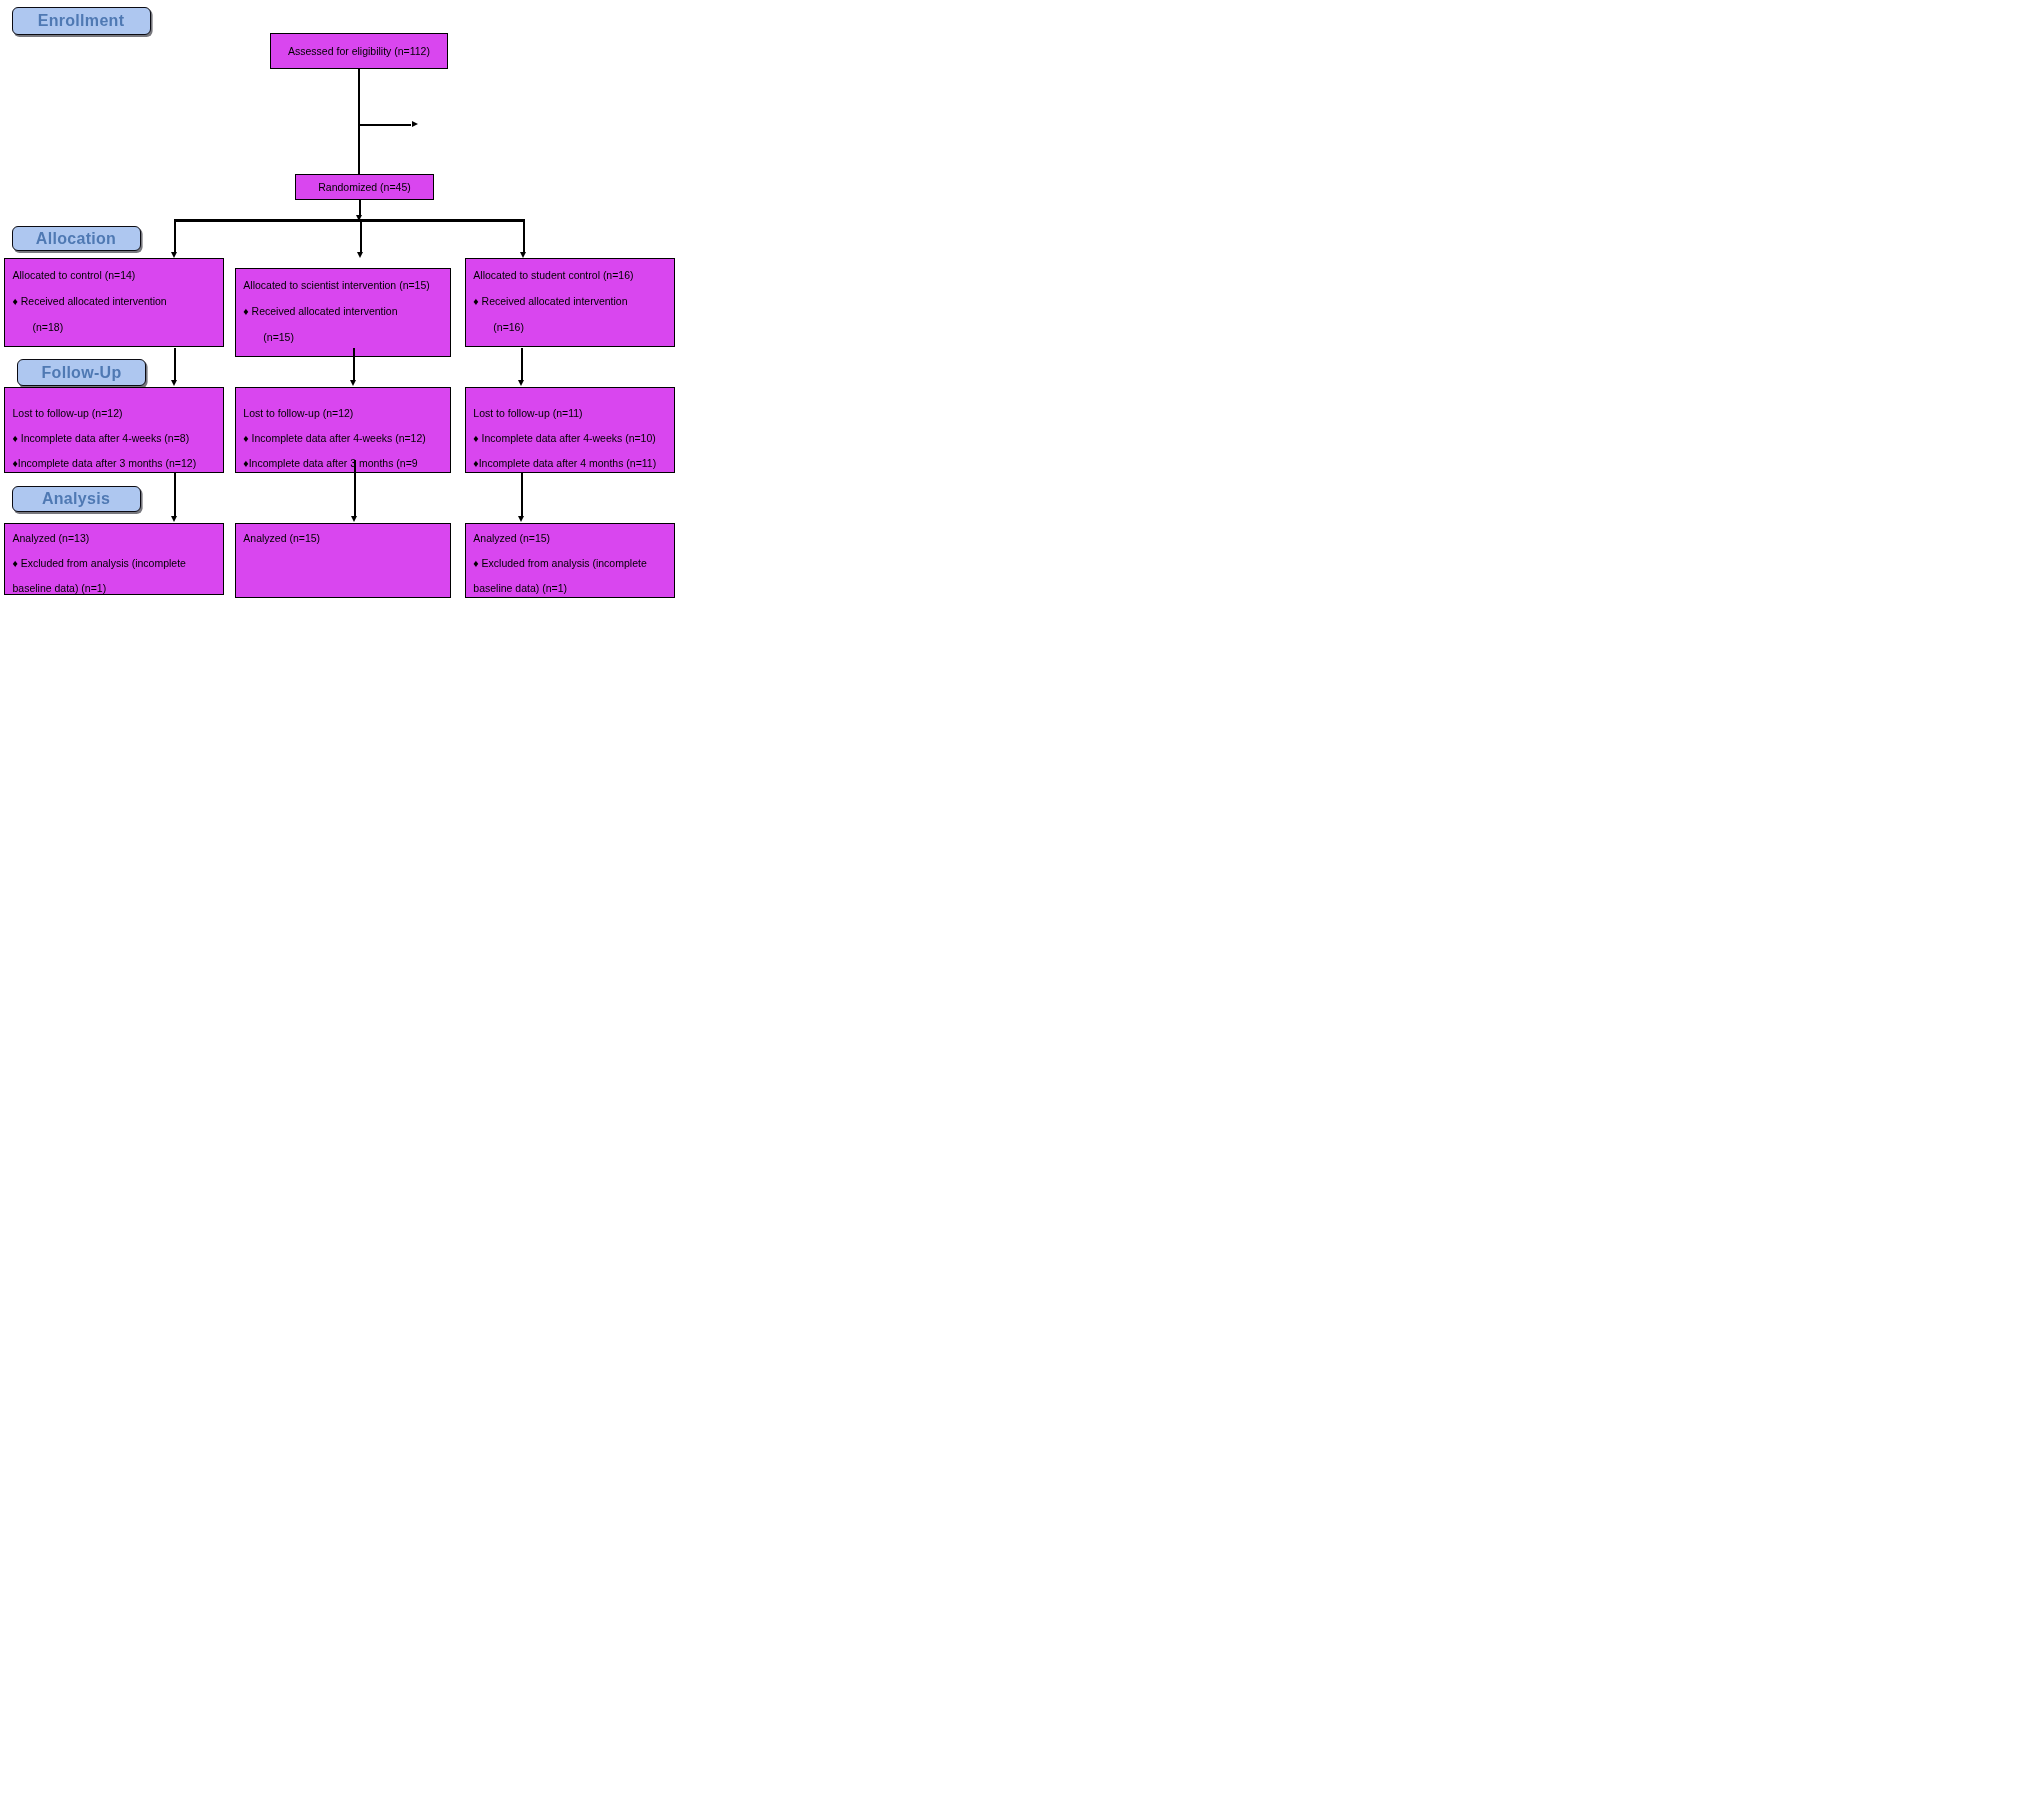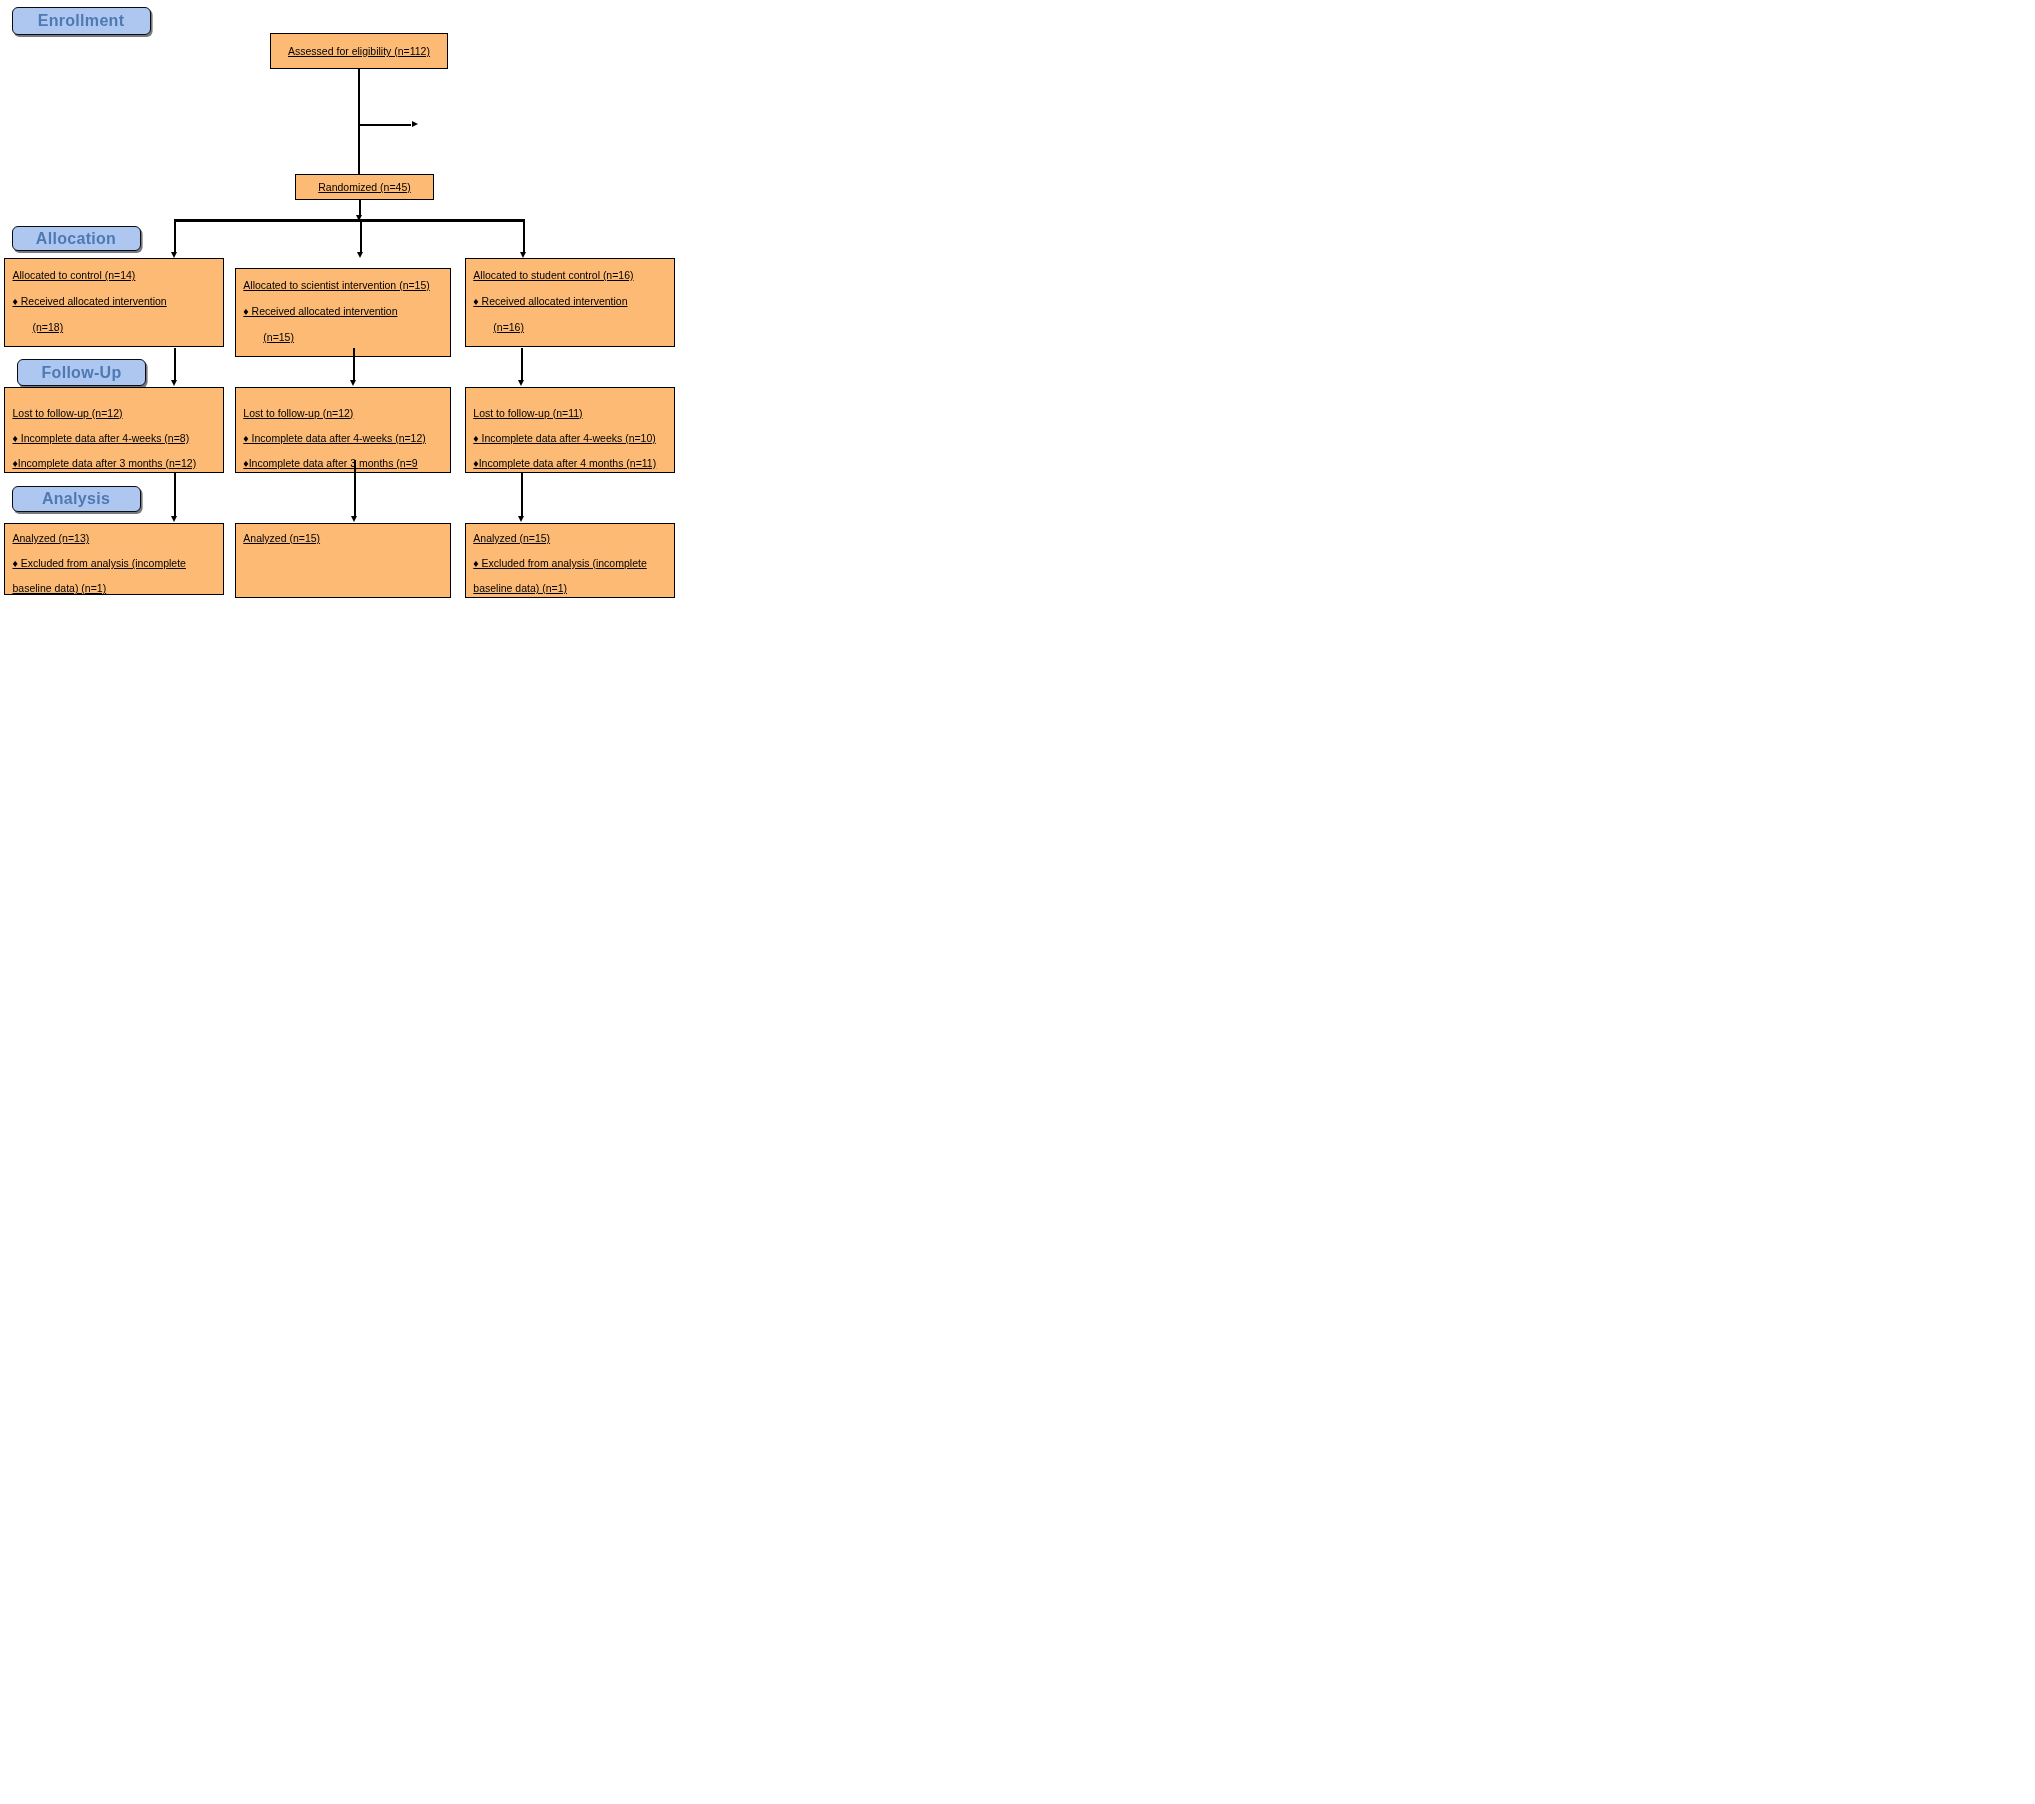--- a/index.html
+++ b/index.html
@@ -14,21 +14,21 @@
     font-family:"Liberation Sans","DejaVu Sans",sans-serif;color:#000;
   }
   .phase-label{
     position:absolute;display:flex;align-items:center;justify-content:center;
     background:var(--label-fill);border:1.6px solid #0b0b12;border-radius:6px;
     box-shadow:1.6px 2.1px 0 rgba(10,10,20,0.55);
     font-weight:bold;font-size:16px;color:var(--label-text);
     letter-spacing:0.3px;
   }
   .wbox{
-    position:absolute;background:#fdba74;border:1.6px solid #000;box-sizing:border-box;text-decoration:underline;
+    position:absolute;background:#d946ef;border:1.6px solid #000;box-sizing:border-box;
   }
   .centerbox{display:flex;align-items:center;justify-content:center;font-size:10.5px;}
   .textbox{font-size:10.5px;}
   .textbox .line{white-space:pre-wrap;overflow:hidden;}
   .excl{padding:10px 7.3px 0 8.4px;}
   .excl .line{line-height:17.3px;height:17.3px;}
   .row-alloc{padding:3.1px 5.2px 0 7.3px;}
   .row-alloc .line{line-height:26px;height:26px;}
   .row-fu{padding:12.6px 4.2px 0 7.3px;}
   .row-fu .line{line-height:25px;height:25px;}

